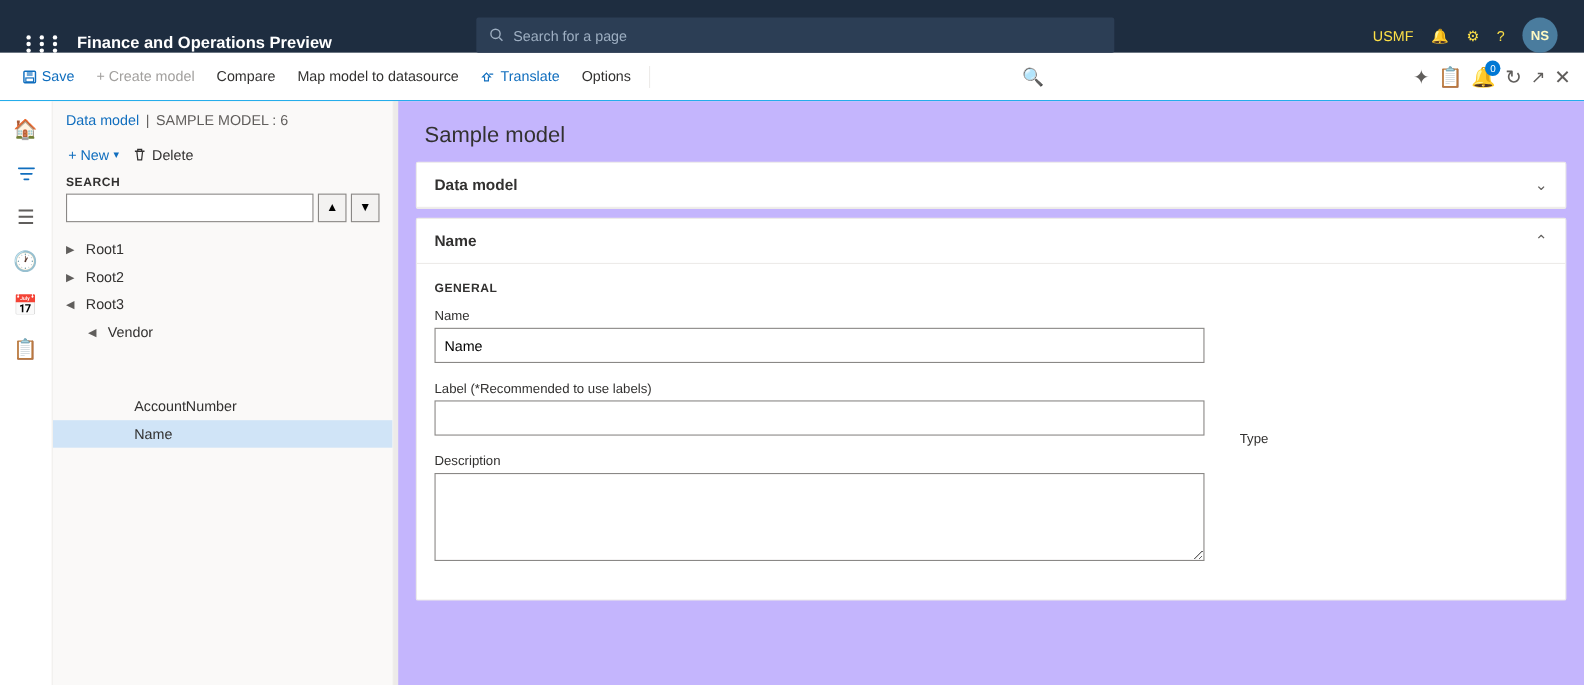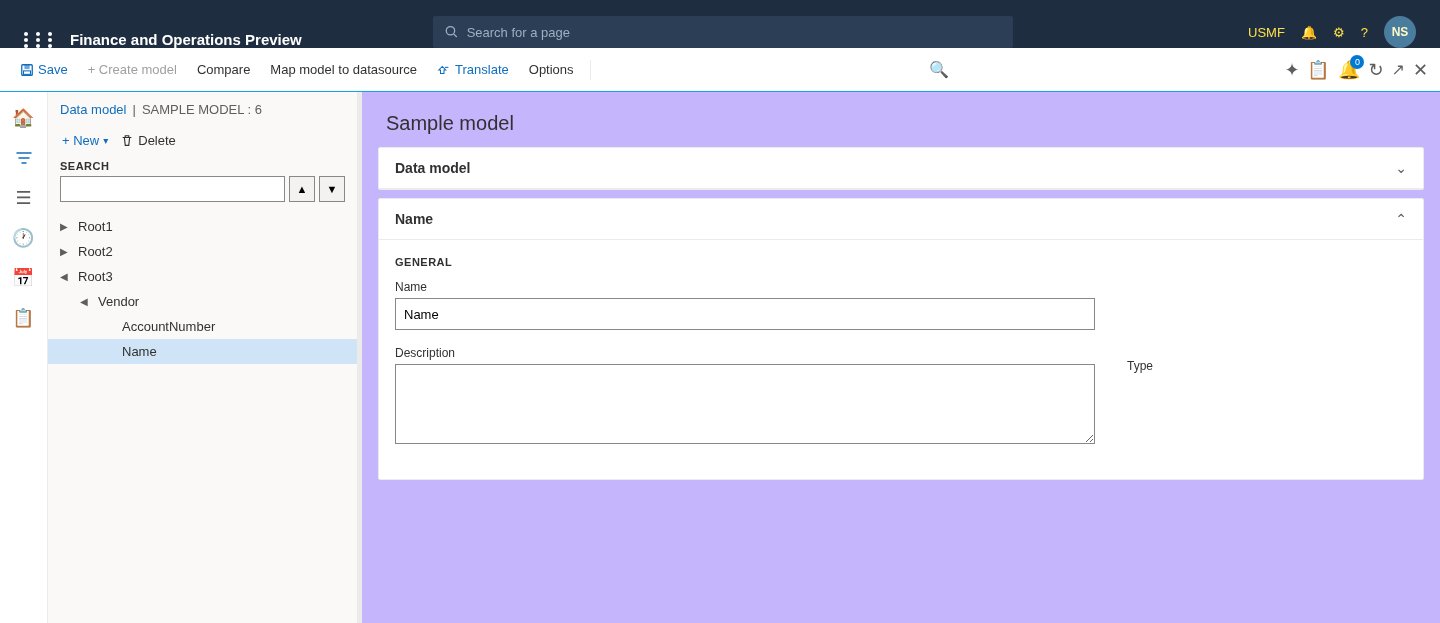--- a/index.html
+++ b/index.html
@@ -281,21 +281,21 @@
       <div class="tree-item">
         <span class="tree-arrow">◀</span>
         <span class="tree-label">Root3</span>
       </div>
 
       <div class="tree-item indent1" style="padding-left:32px;">
         <span class="tree-arrow">◀</span>
         <span class="tree-label">Vendor</span>
       </div>
 
-      <div class="tree-item indent2" style="padding-left:56px;">
+      <div class="tree-item indent2" style="padding-left:56px;margin-top:43px;">
         <span class="tree-arrow" style="visibility:hidden;">▶</span>
         <span class="tree-label">AccountNumber</span>
       </div>
 
       <div class="tree-item indent2 selected" style="padding-left:56px;">
         <span class="tree-arrow" style="visibility:hidden;">▶</span>
         <span class="tree-label">Name</span>
       </div>
     </div>
   </div>
@@ -320,20 +320,24 @@
       <div class="section-body">
         <div class="form-row">
 
           <div class="form-col">
             <div class="section-label">GENERAL</div>
             <div class="form-field">
               <label class="form-label">Name</label>
               <input class="form-input" type="text" value="Name" style="">
             </div>
             <div class="form-field">
+              <label class="form-label">Label (*Recommended to use labels)</label>
+              <input class="form-input" type="text" value="" style="">
+            </div>
+            <div class="form-field">
               <label class="form-label">Description</label>
               <textarea class="form-textarea" style=""></textarea>
             </div>
           </div>
 
           <div class="form-col-right">
             <div class="form-field" style="margin-top:28px;">
               <label class="form-label">Type</label>
             </div>
           </div>

